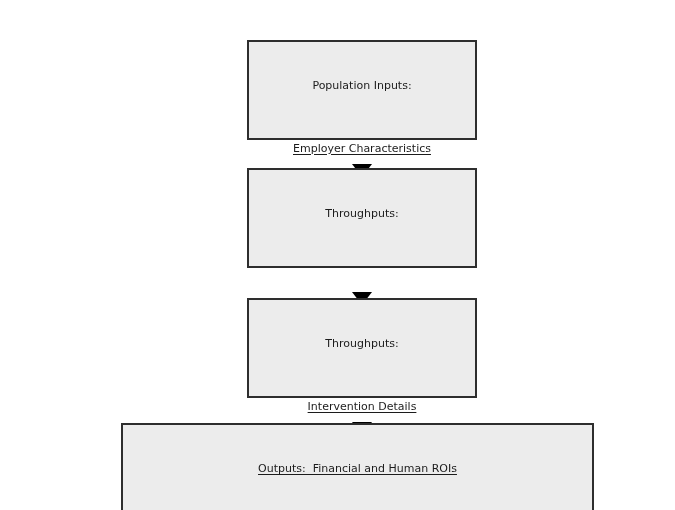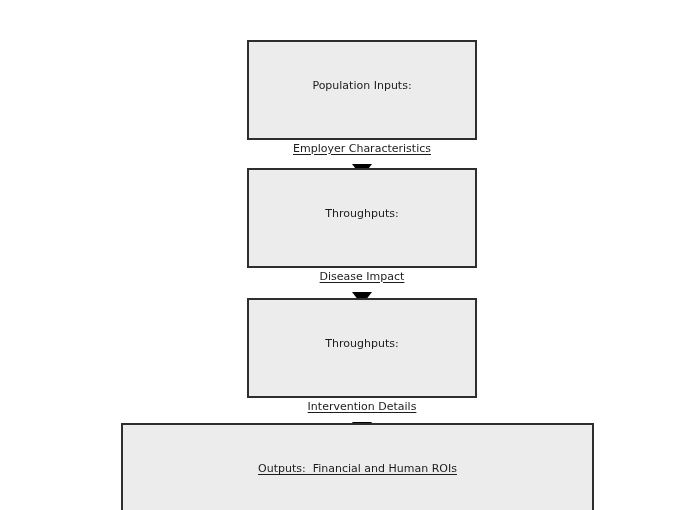--- a/index.html
+++ b/index.html
@@ -93,21 +93,20 @@
     </div>
   </section>
 
   <div class="arrow" id="arrow1">
     <div class="stem"></div>
     <div class="head"></div>
   </div>
 
   <section class="box" id="box2">
     <div class="title">Throughputs:</div>
-    <div class="subtitle">Disease Impact</div>
     <div class="items">
       <div class="item">- Number of affected employees</div>
       <div class="item">- Medical costs</div>
       <div class="item">- Absenteeism &amp; productivity costs</div>
     </div>
   </section>
 
   <div class="arrow" id="arrow2">
     <div class="stem"></div>
     <div class="head"></div>

